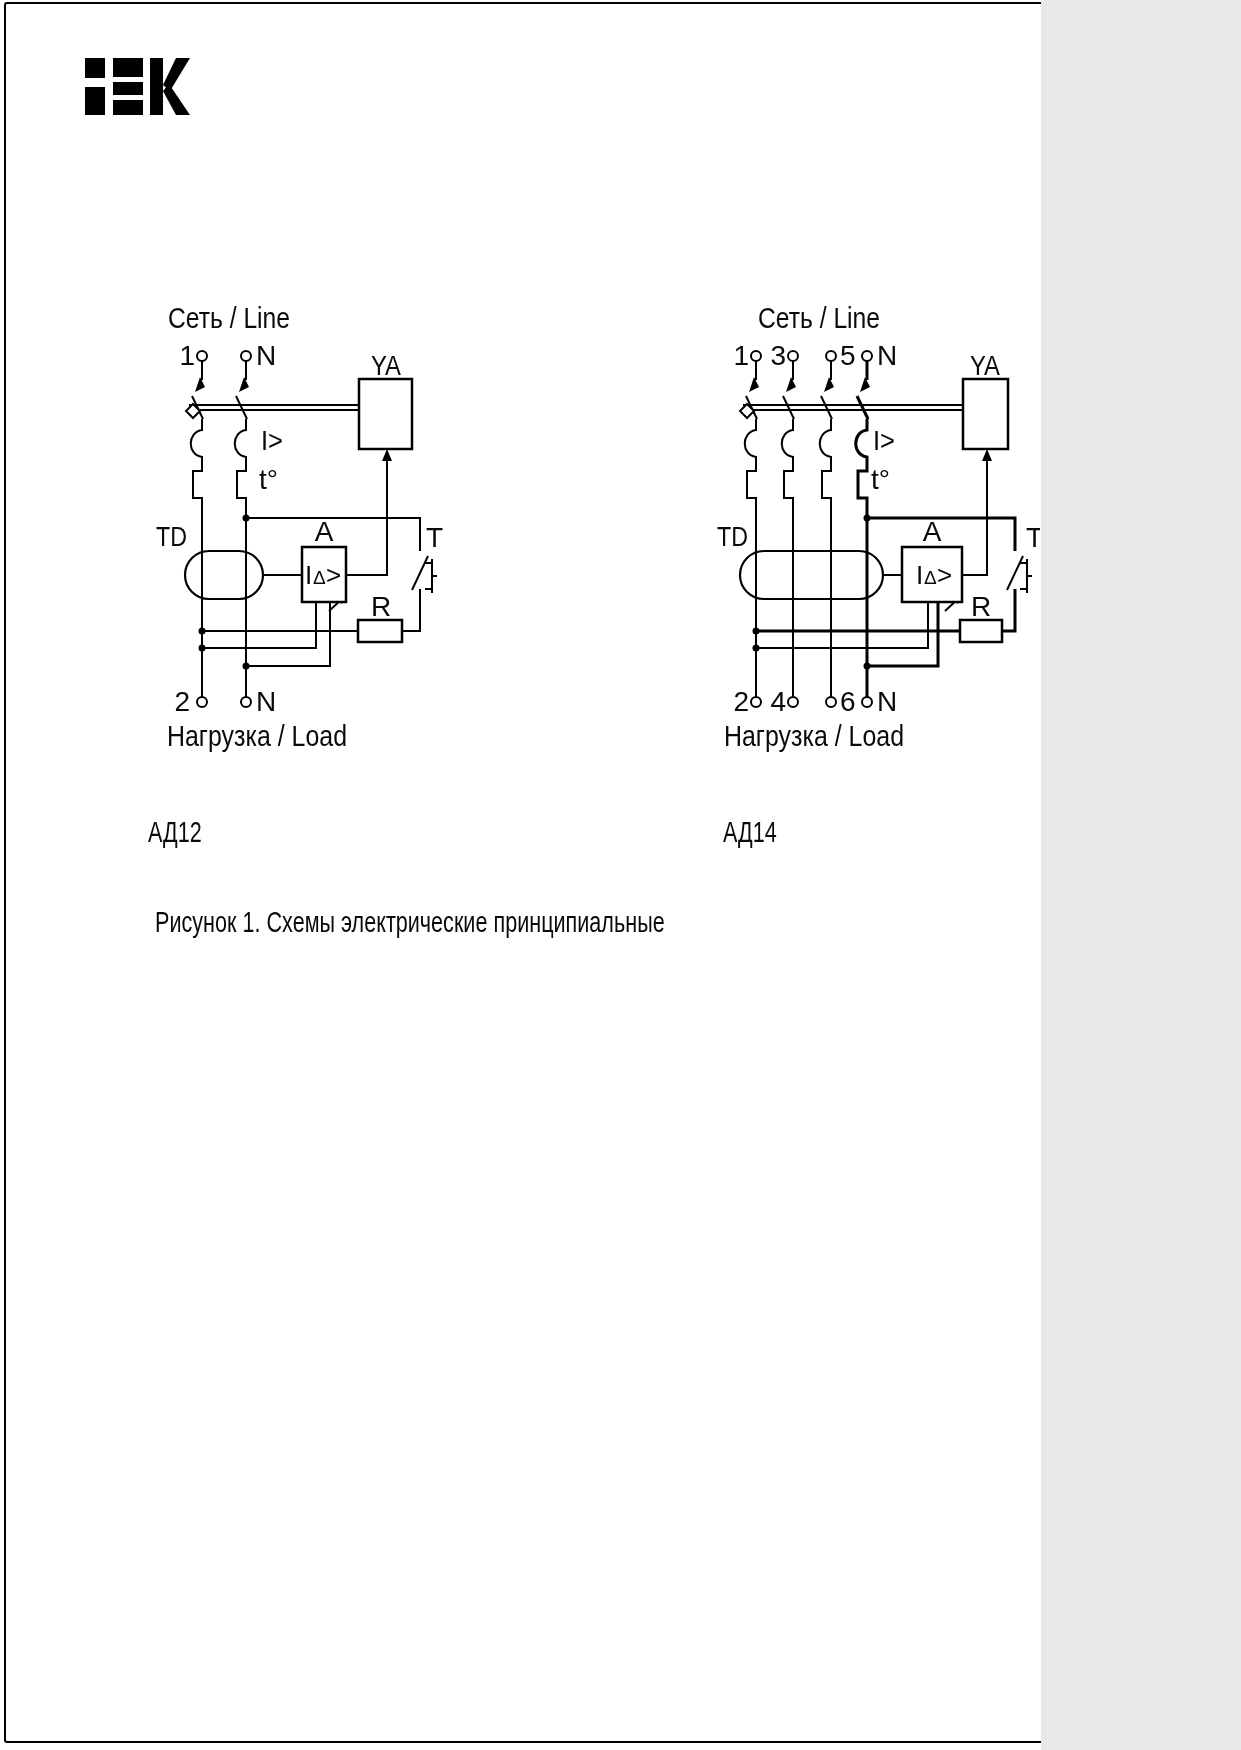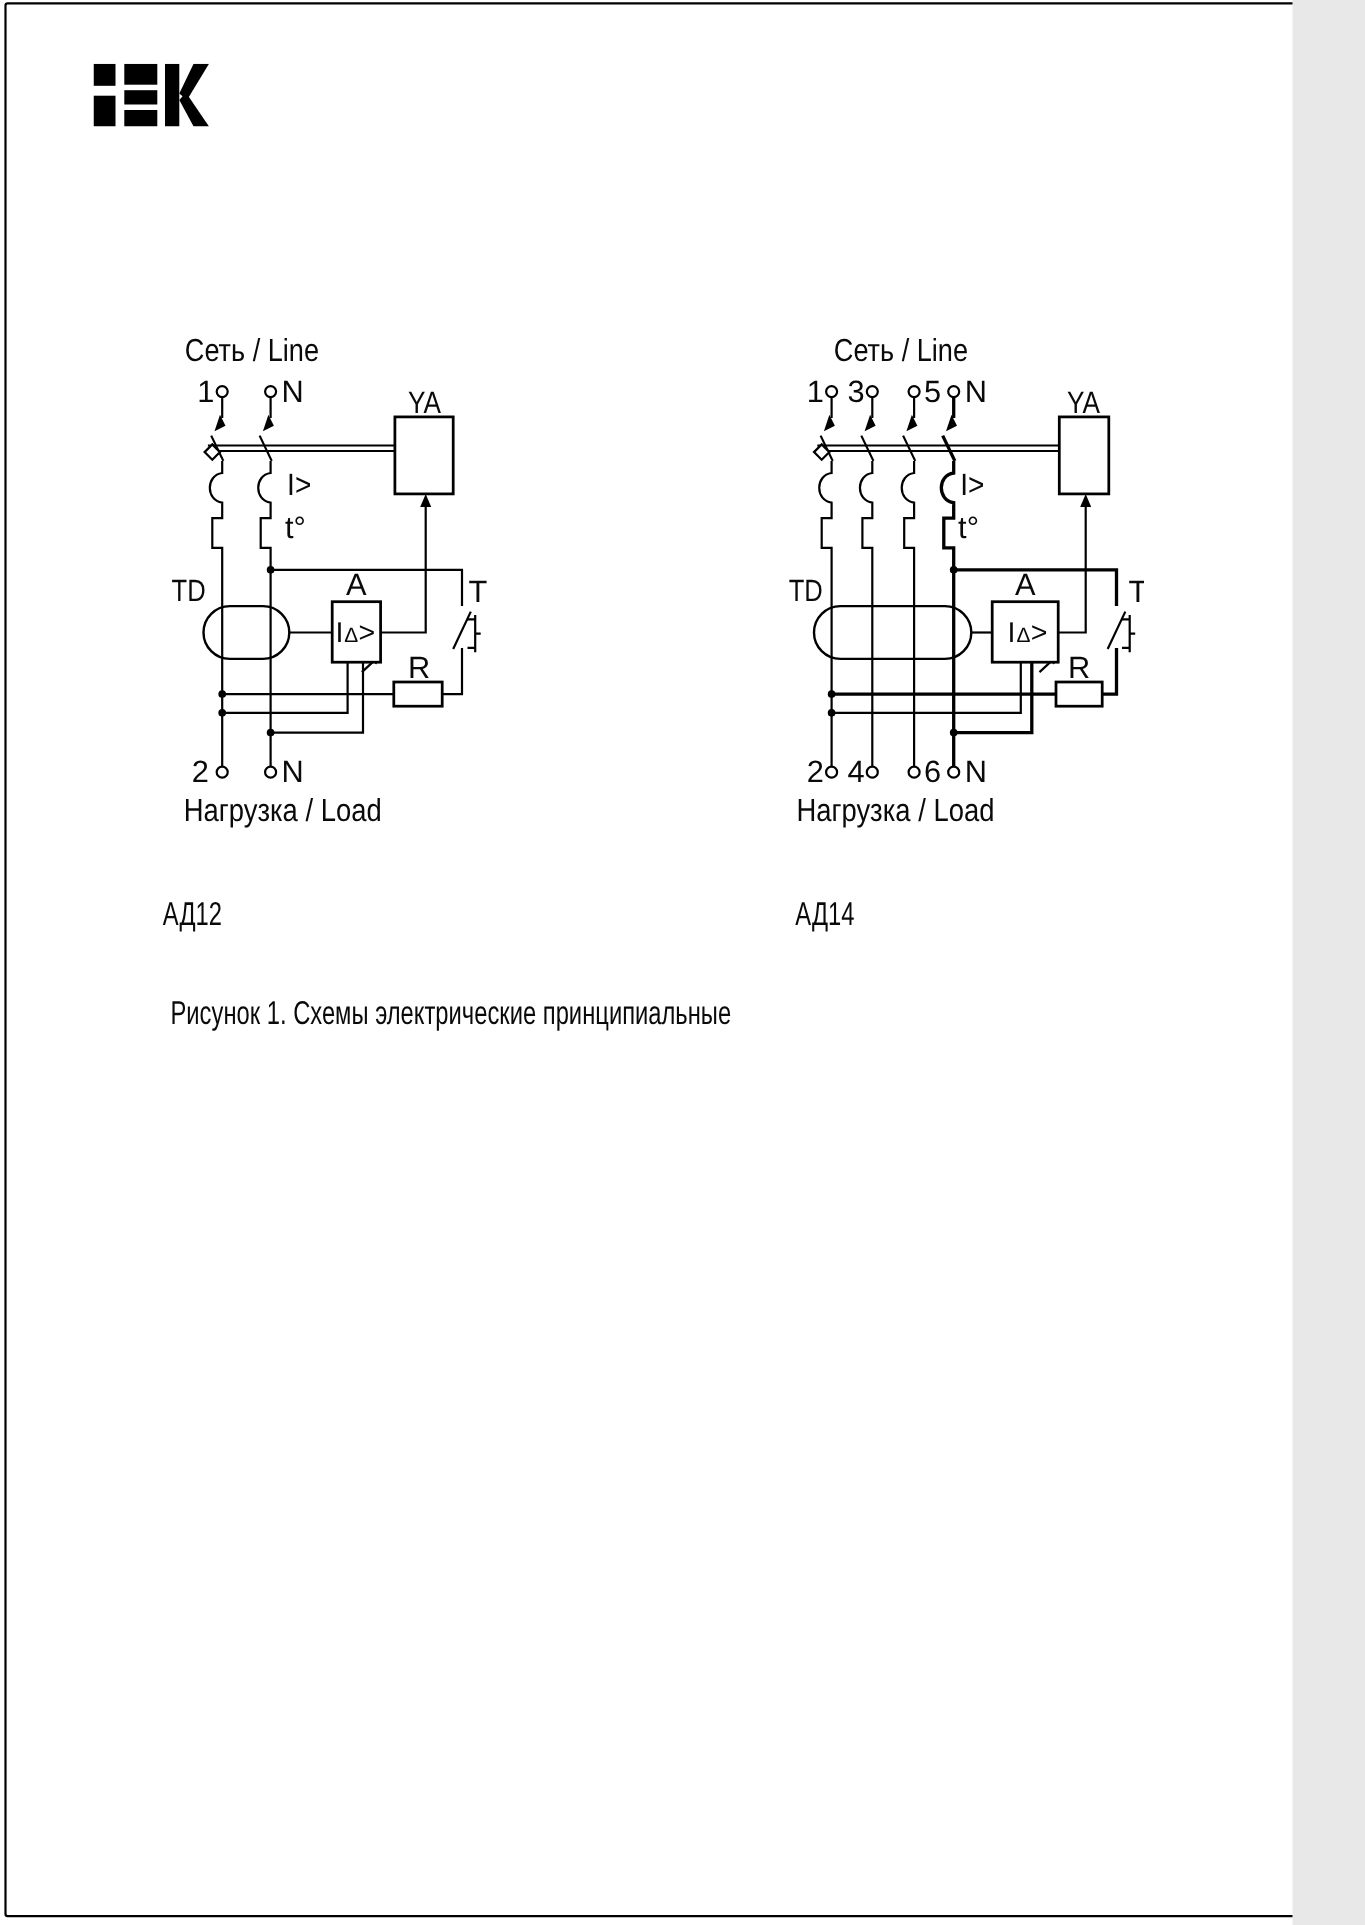--- a/index.html
+++ b/index.html
@@ -1,18 +1,18 @@
 <!DOCTYPE html>
 <html><head>
 <meta charset="utf-8">
 <style>
   html,body { margin:0; padding:0; background:#e8e8e8; }
   .page {
-    position:relative; width:1139px; height:1750px; background:#ffffff;
-    font-family:"Liberation Sans", sans-serif; overflow:hidden;padding-left:36px;
+    position:relative; width:1041px; height:1750px; background:#ffffff;
+    font-family:"Liberation Sans", sans-serif; overflow:hidden;
   }
   .page-border {
     position:absolute; left:4px; top:2px; width:1231px; height:1741px;
     border:2px solid #000; border-radius:3px; box-sizing:border-box;
   }
   .logo { position:absolute; left:85px; top:58px; }
   .schematic { position:absolute; }
   .schematic line, .schematic path { stroke:#000; stroke-width:2; fill:none; }
   .schematic .thick { stroke-width:3; }
   .schematic polygon.fill { fill:#000; stroke:none; }

